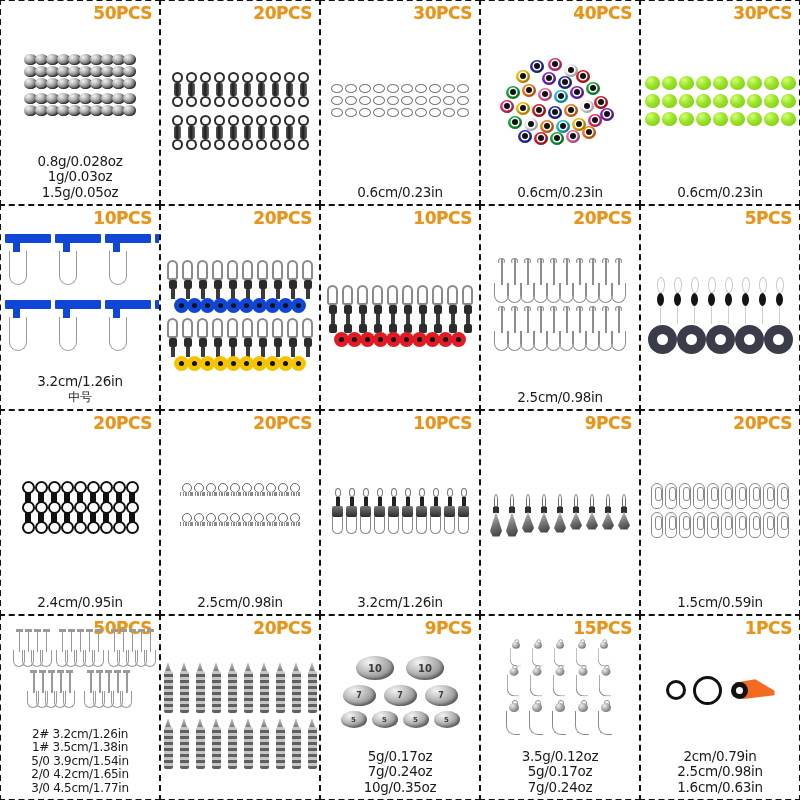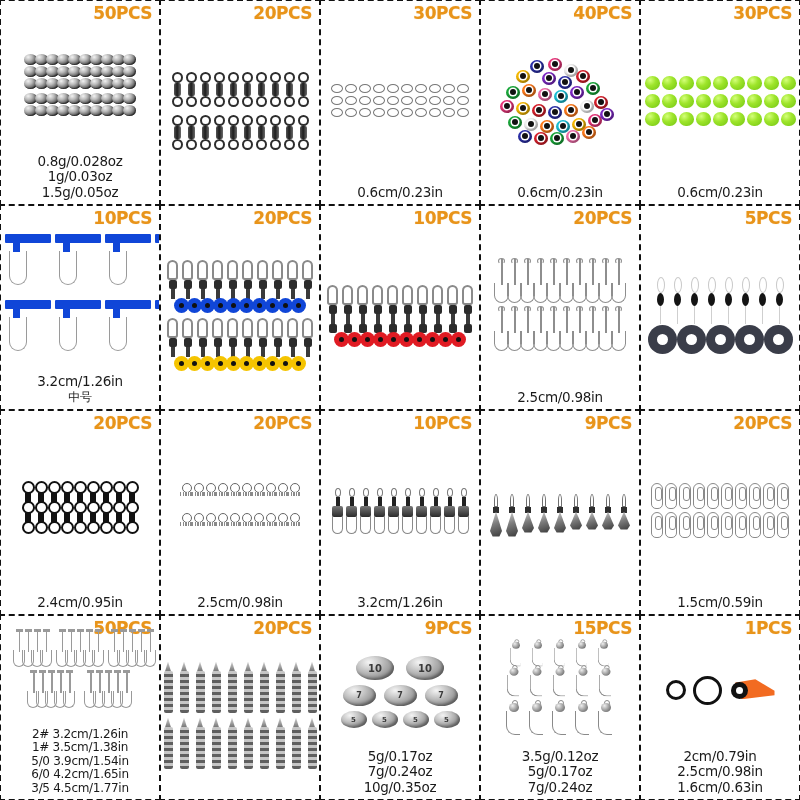--- a/index.html
+++ b/index.html
@@ -1417,22 +1417,22 @@
                 <span class="b"></span>
               </span>
             </span>
         </div>
       </div>
     </div>
     <div class="specs" style="font-size:12px;line-height:13.5px;">
       <div>2# 3.2cm/1.26in</div>
       <div>1# 3.5cm/1.38in</div>
       <div>5/0 3.9cm/1.54in</div>
-      <div>6/0 4.2cm/1.65in</div>
-      <div>3/5 4.5cm/1.77in</div>
+      <div>2/0 4.2cm/1.65in</div>
+      <div>3/0 4.5cm/1.77in</div>
     </div>
   </div>
 
   <div class="cell">
     <div class="qty">20PCS</div>
     <div class="art">
       <div class="rowwrap" style="gap:4px;">
         <div class="rw" style="gap:0px;">
             <span class="screw">
               <span class="tip"></span>

